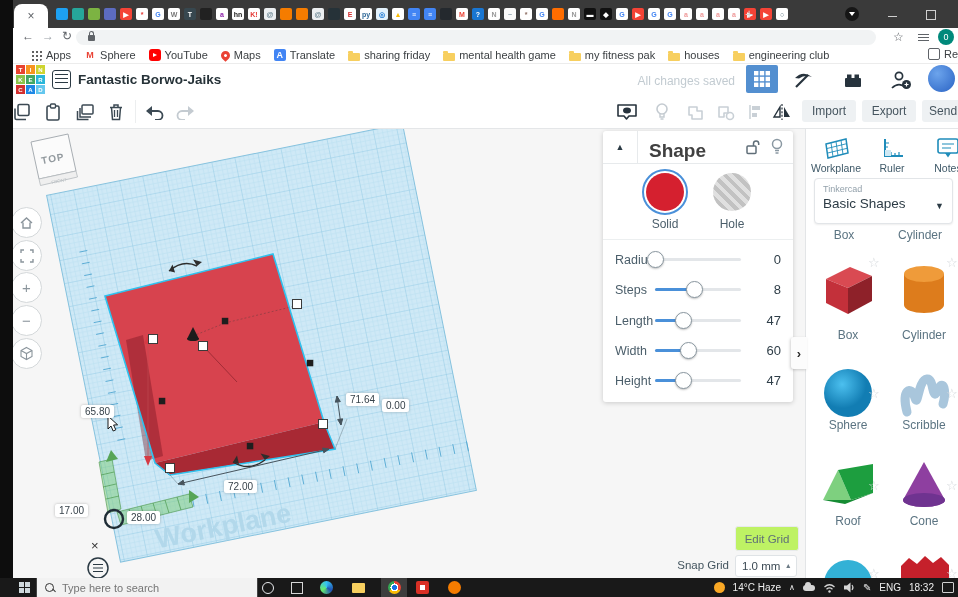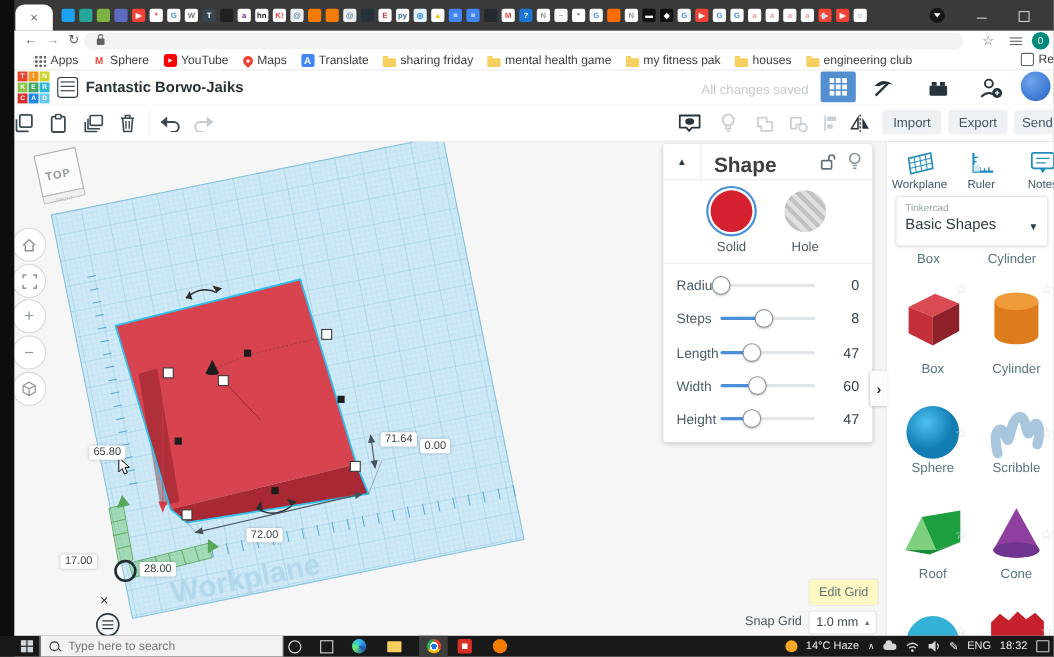--- a/index.html
+++ b/index.html
@@ -87,21 +87,21 @@
   .sh-label{top:86px;width:38px;text-align:center;font-size:12px;color:#4b5e6a;}
   .pdivider{left:0;top:108px;width:190px;height:1px;background:#eceff0;}
   .srow{position:absolute;left:0;width:190px;height:30px;}
   .slabel{position:absolute;left:12px;top:8px;font-size:12.5px;color:#4b5e6a;}
   .strack{position:absolute;left:52px;top:13px;width:86px;height:3px;background:#e3e6e9;border-radius:2px;}
   .sfill{position:absolute;left:0;top:0;height:3px;background:#4a90d9;border-radius:2px;width:calc(var(--v)*0.86px);}
   .sknob{position:absolute;top:-7px;width:15px;height:15px;border-radius:50%;background:#fff;
     border:1px solid #8a97a0;box-shadow:0 1px 2px rgba(0,0,0,.25);left:calc(var(--v)*0.86px - 8px);}
   .sval{position:absolute;right:12px;top:7px;font-size:13px;color:#2f3e48;}
   
-  .editgrid{left:722px;top:398px;width:62px;height:23px;background:#fef9c3;border:1px solid #e8eaec;
+  .editgrid{left:722px;top:398px;width:62px;height:23px;background:#bef264;border:1px solid #e8eaec;
     border-radius:3px;font-size:11.5px;color:#5f7078;display:flex;align-items:center;justify-content:center;z-index:10;}
   .snaplabel{left:652px;top:431px;width:64px;text-align:right;font-size:11.5px;color:#44555f;z-index:10;}
   .snapbox{left:722px;top:427px;width:62px;height:22px;background:#fff;border:1px solid #dfe3e6;border-radius:3px;
     font-size:11.5px;color:#3c4a54;display:flex;align-items:center;justify-content:space-between;padding:0 6px;box-sizing:border-box;z-index:10;}
   .snapbox b{font-size:7px;color:#6b7a84;}
   
   .chev{left:791px;top:337px;width:16px;height:32px;background:#fcfcfc;border-radius:3px 0 0 3px;
     box-shadow:-1px 1px 3px rgba(0,0,0,.18);display:flex;align-items:center;justify-content:center;
     font-size:13px;font-weight:bold;color:#2b2b2b;z-index:20;}
   

